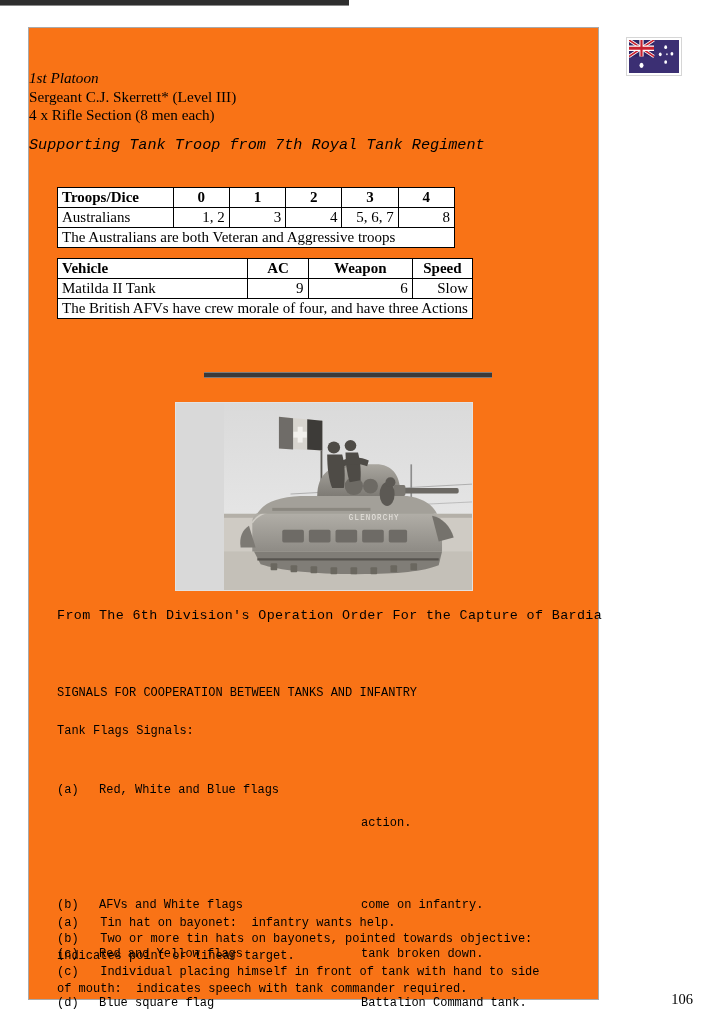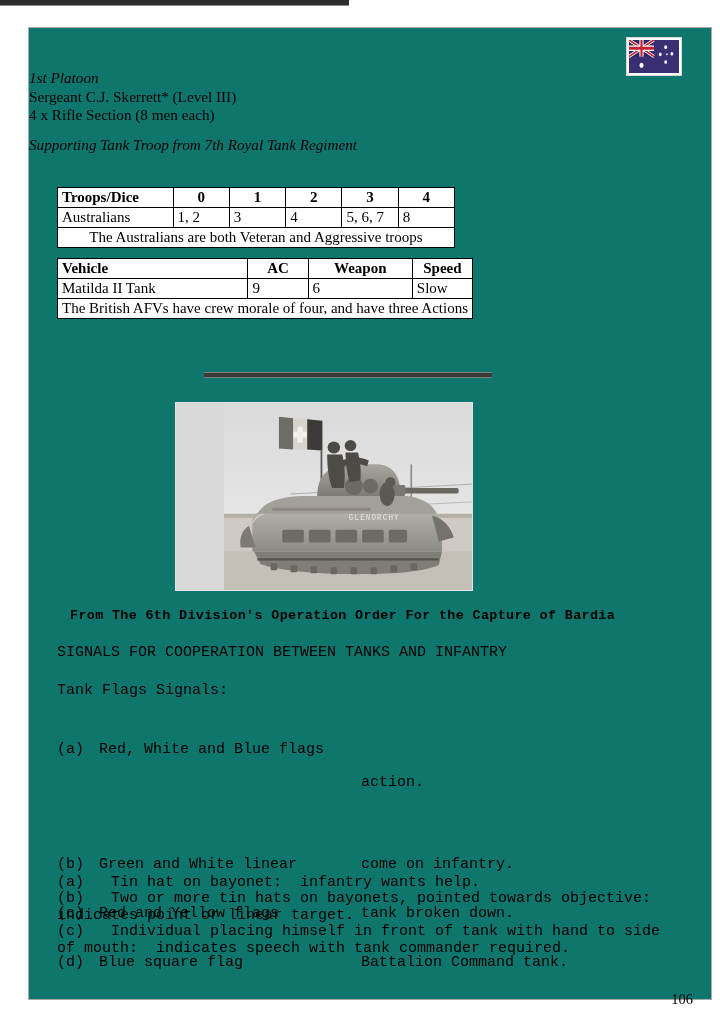--- a/index.html
+++ b/index.html
@@ -25,25 +25,25 @@
     height: 5px;
     background: #2e2e2e;
     border-bottom: 1px solid #8a8a8a;
   }
 
   
   .page-frame {
     position: absolute;
     left: 28px;
     top: 27px;
-    width: 684px;
+    width: 571px;
     height: 973px;
     border: 1px solid #a9a9a9;
     box-sizing: border-box;
-    background: #0f766e;
+    background: #f97316;
   }
 
   
   .flag-badge {
     position: absolute;
     left: 597px;
     top: 9px;
     width: 56px;
     height: 39px;
     border: 1px solid #d6d6d6;
@@ -54,39 +54,39 @@
   .flag-badge svg { display: block; width: 100%; height: 100%; }
 
   .serif-block {
     font-family: "Liberation Serif", serif;
     font-size: 15.2px;
     line-height: 18.5px;
   }
   .italic { font-style: italic; }
 
   .lead-1 { position: absolute; left: 0px; top: 41px; }
-  .lead-2 { position: absolute; left: 0px; top: 108px; }
+  .lead-2 { position: absolute; left: 0px; top: 108px; font-family: Liberation Mono, monospace; }
 
   
   table {
     border-collapse: collapse;
     font-family: "Liberation Serif", serif;
     font-size: 15px;
   }
   table td, table th {
     border: 1px solid #000000;
     padding: 1px 4px;
     line-height: 17px;
     font-weight: normal;
     background: #ffffff;
   }
   .tbl-head td { font-weight: bold; text-align: center; }
   .tbl-head td.lead-col { text-align: left; }
-  .tbl-note td { text-align: center; }
-  .ctr { text-align: left; }
+  .tbl-note td { }
+  .ctr { text-align: right; }
 
   .table-troops {
     position: absolute;
     left: 28px;
     top: 159px;
     width: 398px;
     table-layout: fixed;
   }
   .table-troops .c-name { width: 115px; }
   .table-troops .c-d { width: 56px; }
@@ -127,34 +127,34 @@
     box-sizing: border-box;
     background: #d9d9d9;
     overflow: hidden;
     padding-left: 48px;
   }
   .photo svg { display: block; width: 100%; height: 100%; }
 
   
   .mono {
     font-family: "Liberation Mono", monospace;
-    font-size: 15px;
+    font-size: 12px;
     line-height: 16.4px;
     white-space: pre;
+    margin-top: 40px;
   }
   .mono-title {
     position: absolute;
     left: 28px;
     top: 580px;
     font-family: "Liberation Mono", monospace;
     font-size: 13.4px;
-    font-weight: bold;
+    font-weight: normal;
     letter-spacing: 0.35px;
     white-space: pre;
-    margin-left: 13px;
   }
   .mono-sub {
     position: absolute;
     left: 28px;
     top: 617px;
   }
   .mono-flagshead {
     position: absolute;
     left: 28px;
     top: 655px;
@@ -389,21 +389,21 @@
   <div class="flag-list mono">
     <div class="flag-row">
       <span class="fl-key">(a)</span>
       <span class="fl-desc">Red, White and Blue flags</span>
       <span class="fl-mean">
         <span class="fl-cont">action.</span>
       </span>
     </div>
     <div class="flag-row">
       <span class="fl-key">(b)</span>
-      <span class="fl-desc">Green and White linear</span>
+      <span class="fl-desc">AFVs and White flags</span>
       <span class="fl-mean">come on infantry.</span>
     </div>
     <div class="flag-row">
       <span class="fl-key">(c)</span>
       <span class="fl-desc">Red and Yellow flags</span>
       <span class="fl-mean">tank broken down.</span>
     </div>
     <div class="flag-row">
       <span class="fl-key">(d)</span>
       <span class="fl-desc">Blue square flag</span>

